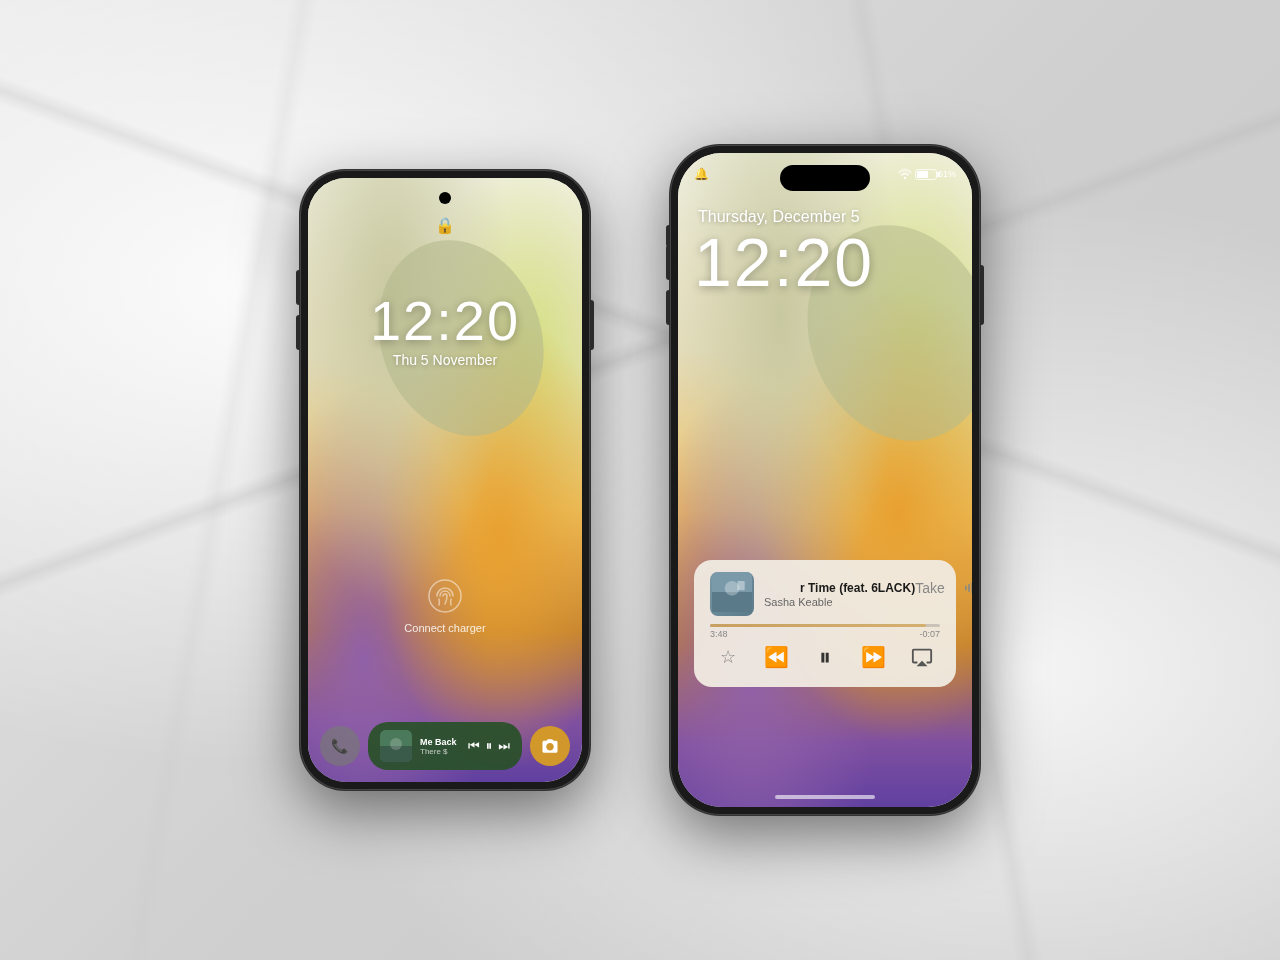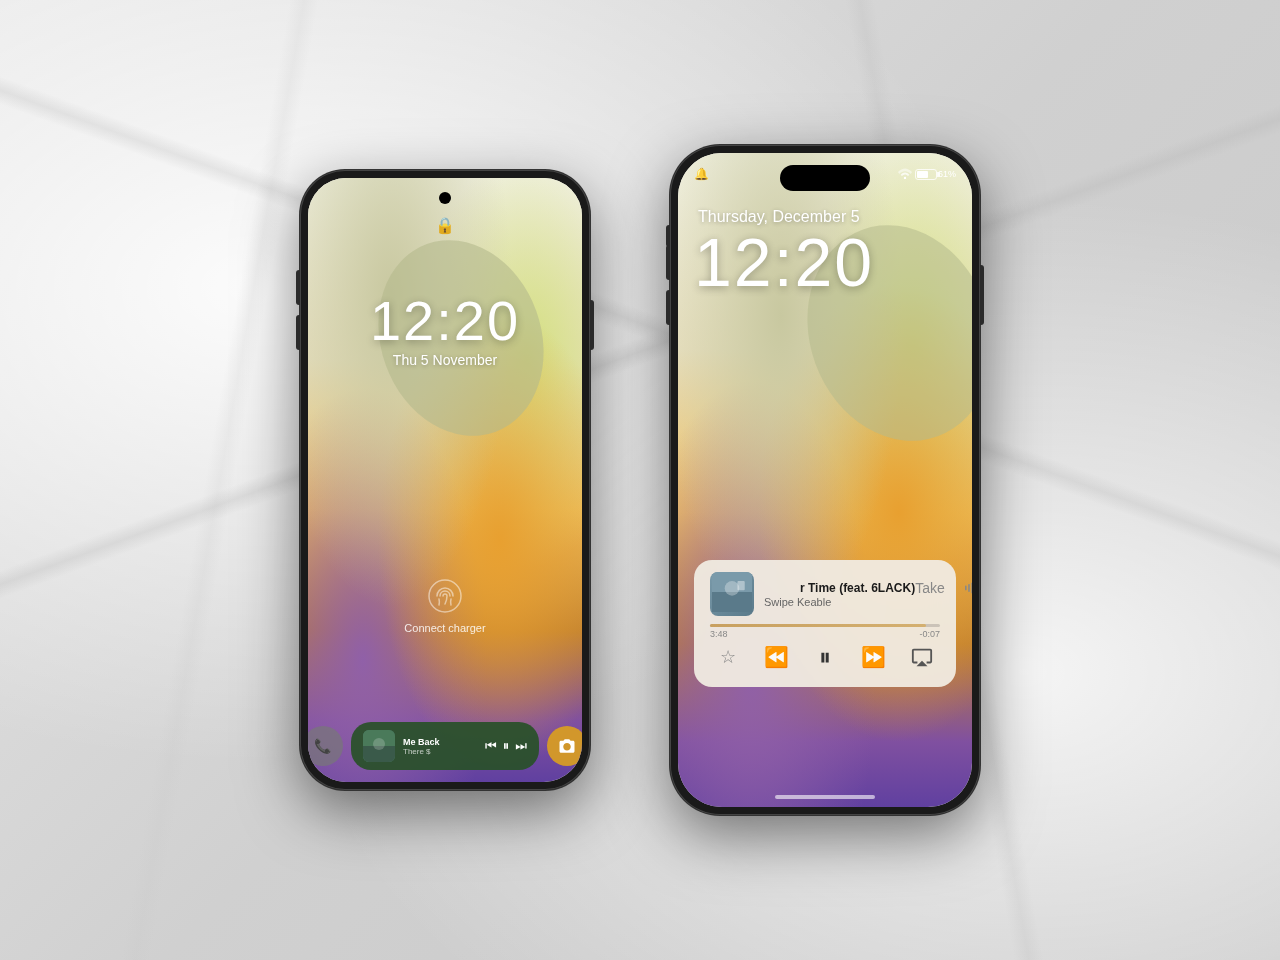--- a/index.html
+++ b/index.html
@@ -190,21 +190,21 @@
       font-size: 14px;
     }
 
     .android-music-widget {
       background: rgba(40,80,40,0.92);
       border-radius: 20px;
       padding: 8px 12px;
       display: flex;
       align-items: center;
       gap: 8px;
-      width: 188px;
+      width: 154px;
     }
 
     .music-album-art-android {
       width: 32px;
       height: 32px;
       border-radius: 6px;
       background: linear-gradient(135deg, #4a7a6a, #2a5a4a);
       flex-shrink: 0;
       overflow: hidden;
       display: flex;
@@ -733,21 +733,21 @@
                 <span>Take</span>
                 <svg width="16" height="12" viewBox="0 0 20 14">
                   <rect x="0" y="4" width="2" height="6" fill="#888" rx="1"></rect>
                   <rect x="4" y="2" width="2" height="10" fill="#888" rx="1"></rect>
                   <rect x="8" y="0" width="2" height="14" fill="#888" rx="1"></rect>
                   <rect x="12" y="2" width="2" height="10" fill="#888" rx="1"></rect>
                   <rect x="16" y="4" width="2" height="6" fill="#888" rx="1"></rect>
                 </svg>
               </div>
             </div>
-            <div class="music-artist">Swipe Keable</div>
+            <div class="music-artist">Sasha Keable</div>
           </div>
         </div>
 
         <div class="music-progress">
           <div class="progress-bar-bg">
             <div class="progress-bar-fill"></div>
           </div>
           <div class="progress-times">
             <span>3:48</span>
             <span>-0:07</span>

